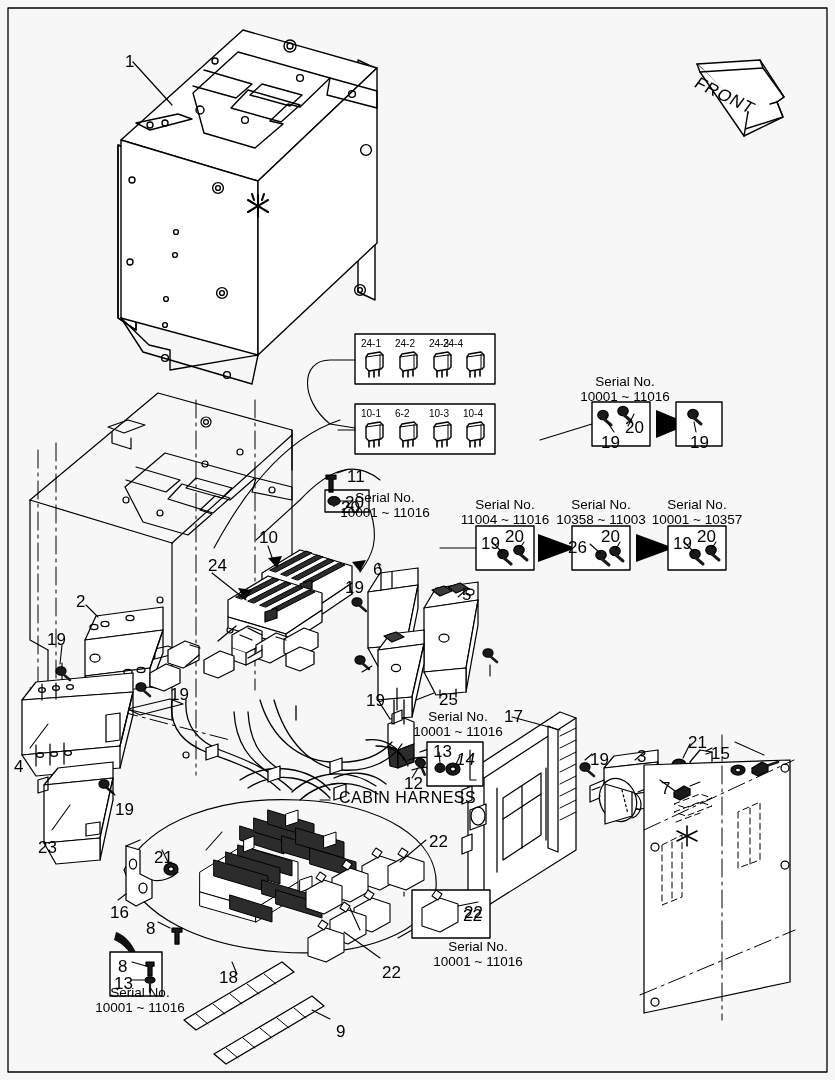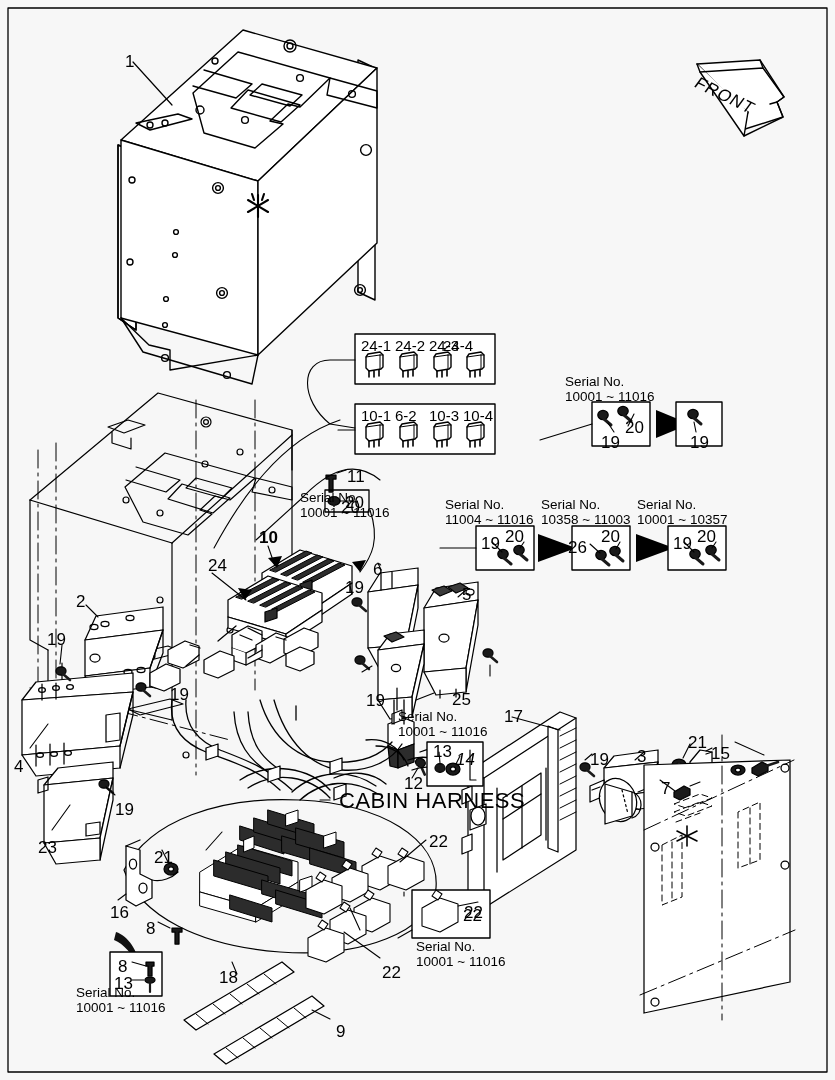--- a/index.html
+++ b/index.html
@@ -2,23 +2,23 @@
 <html><head>
 <meta charset="utf-8">
 <style>
   html,body{margin:0;padding:0;background:#f7f7f7;}
   body{width:835px;height:1080px;font-family:"Liberation Sans",sans-serif;}
   #sheet{position:relative;width:835px;height:1080px;background:#f7f7f7;overflow:hidden;}
   #sheet svg{position:absolute;left:0;top:0;}
   .lbl{position:absolute;font-family:"Liberation Sans",sans-serif;color:#000;
        white-space:nowrap;line-height:1.12;}
   .n{font-size:17px;}
-  .ser{font-size:13.5px;}
-  .fz{font-size:15px;}
-  .harness{font-size:22px;letter-spacing:.5px;text-align:right;}
+  .ser{font-size:13.5px;text-align:center;}
+  .fz{font-size:10px;}
+  .harness{font-size:16px;letter-spacing:.5px;text-align:right;}
 </style>
 </head>
 <body>
 
 <div id="sheet">
 
 <svg width="835" height="1080" viewBox="0 0 835 1080">
   <defs>
     <g id="fuseglyph">
       <path d="M2,2 L14,0 L17,3 L17,15 L15,17 L3,19 L0,16 L0,5 Z" fill="#fff" stroke="#000" stroke-width="1.4"></path>
@@ -693,37 +693,37 @@
 
 <div class="lbl n" style="left: 125px; top: 52px;">1</div>
     <div class="lbl n" style="left: 76px; top: 592px;">2</div>
     <div class="lbl n" style="left: 637px; top: 747px;">3</div>
     <div class="lbl n" style="left: 14px; top: 757px;">4</div>
     <div class="lbl n" style="left: 462px; top: 585px;">5</div>
     <div class="lbl n" style="left: 373px; top: 560px;">6</div>
     <div class="lbl n" style="left: 661px; top: 779px;">7</div>
     <div class="lbl n" style="left: 146px; top: 919px;">8</div>
     <div class="lbl n" style="left: 336px; top: 1022px;">9</div>
-    <div class="lbl n" style="left: 259px; top: 528px; font-weight: bold;">10</div>
+    <div class="lbl n" style="left: 259px; top: 528px;">10</div>
     <div class="lbl n" style="left: 347px; top: 467px;">11</div>
     <div class="lbl n" style="left: 404px; top: 774px;">12</div>
     <div class="lbl n" style="left: 711px; top: 744px;">15</div>
     <div class="lbl n" style="left: 110px; top: 903px;">16</div>
     <div class="lbl n" style="left: 504px; top: 707px;">17</div>
     <div class="lbl n" style="left: 219px; top: 968px;">18</div>
     <div class="lbl n" style="left: 47px; top: 630px;">19</div>
     <div class="lbl n" style="left: 170px; top: 685px;">19</div>
     <div class="lbl n" style="left: 115px; top: 800px;">19</div>
     <div class="lbl n" style="left: 345px; top: 578px;">19</div>
     <div class="lbl n" style="left: 366px; top: 691px;">19</div>
     <div class="lbl n" style="left: 590px; top: 750px;">19</div>
     <div class="lbl n" style="left: 341px; top: 498px;">20</div>
     <div class="lbl n" style="left: 688px; top: 733px;">21</div>
     <div class="lbl n" style="left: 154px; top: 848px;">21</div>
     <div class="lbl n" style="left: 429px; top: 832px;">22</div>
     <div class="lbl n" style="left: 463px; top: 906px;">22</div>
     <div class="lbl n" style="left: 382px; top: 963px;">22</div>
     <div class="lbl n" style="left: 38px; top: 838px;">23</div>
     <div class="lbl n" style="left: 208px; top: 556px;">24</div>
-    <div class="lbl n" style="left: 439px; top: 690px; margin-left: 13px;">25</div>
+    <div class="lbl n" style="left: 439px; top: 690px;">25</div>
     <div class="lbl" style="left: 702px; top: 74px; font-size: 17px; font-weight: 400; transform: rotate(26deg) skewX(-10deg); transform-origin: left top; letter-spacing: 1px;">FRONT</div>
 
 </div>
 
 </body></html>

